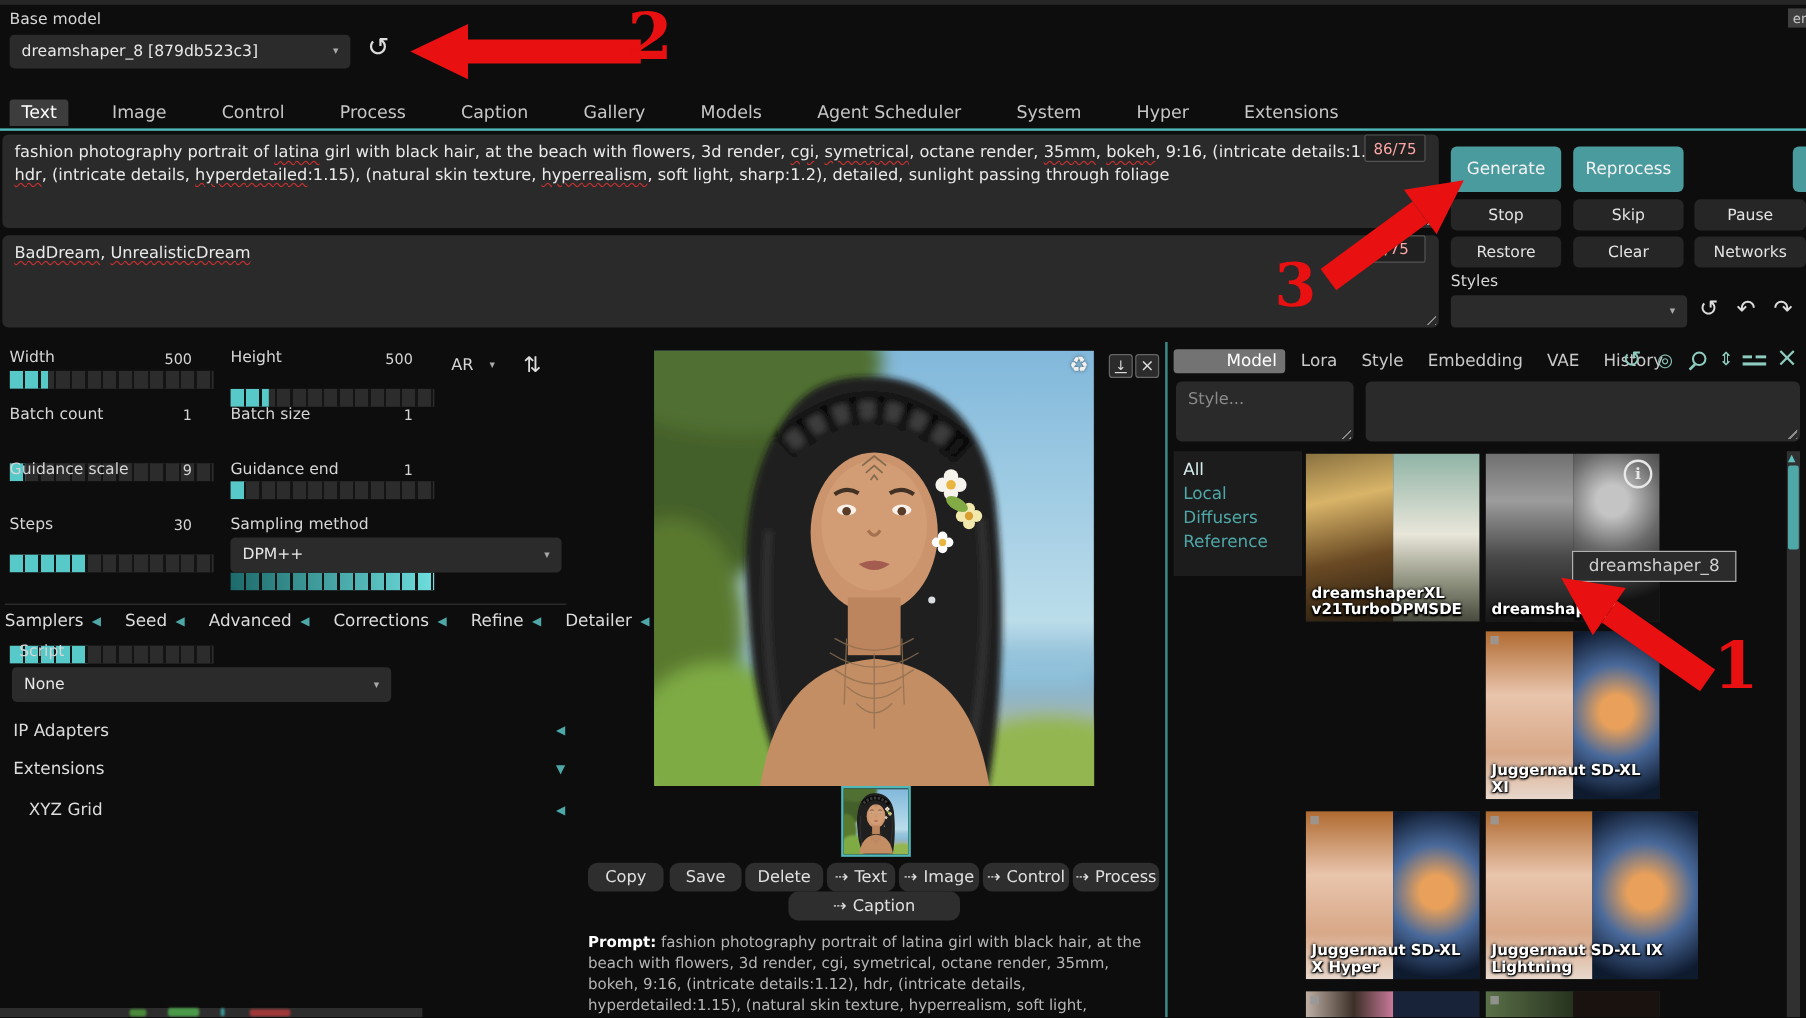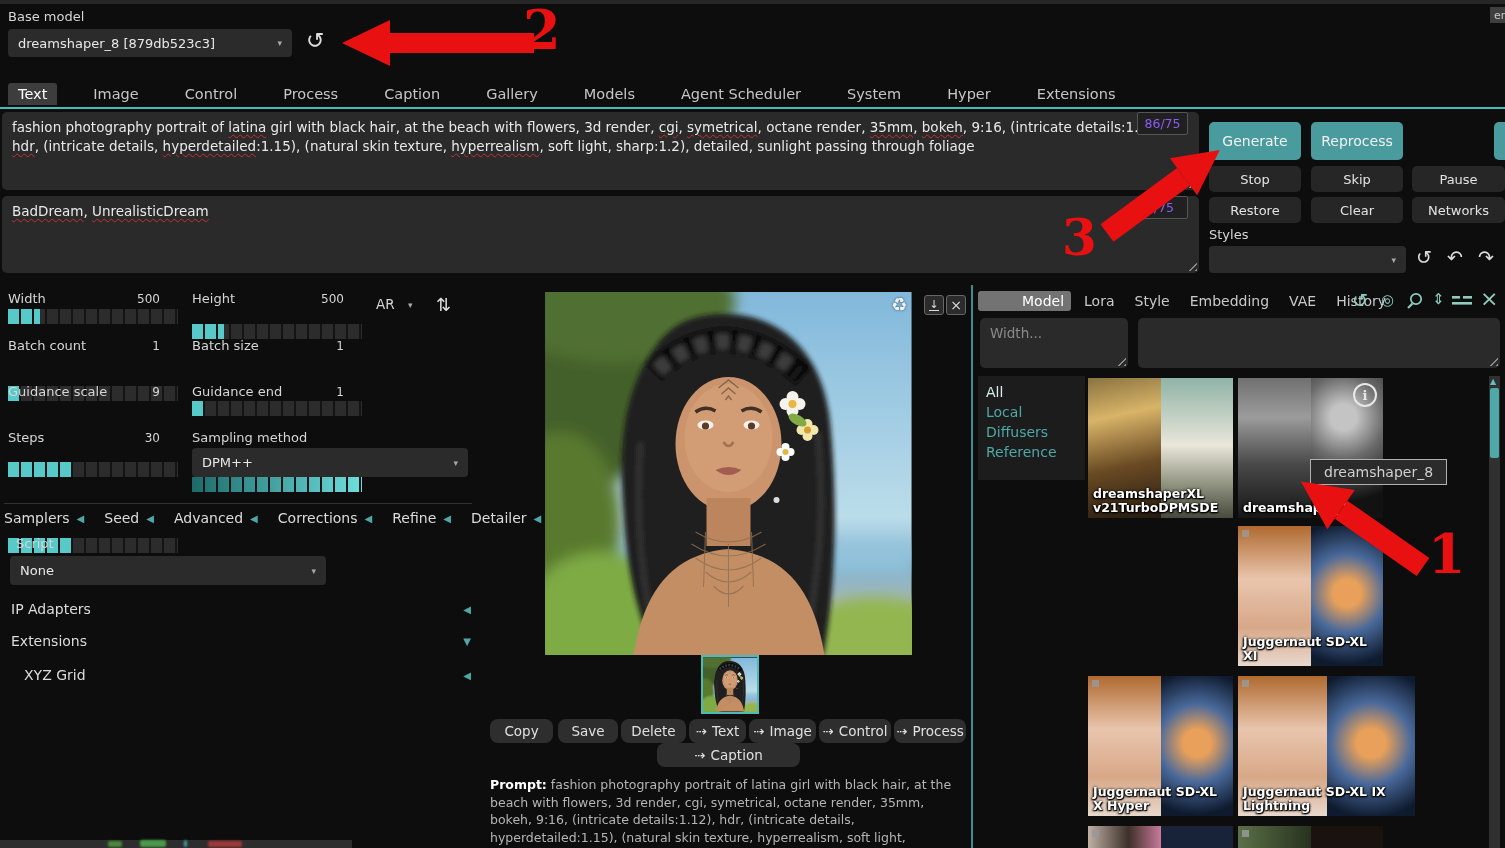--- a/index.html
+++ b/index.html
@@ -9,21 +9,21 @@
   .lbl{font-size:13px;color:#d6d6d6;}
   .val{font-size:12px;color:#d6d6d6;text-align:right;}
   .dd{background:#2b2b2b;border-radius:4px;color:#e8e8e8;font-size:13px;
       display:flex;align-items:center;justify-content:space-between;padding:0 10px;box-sizing:border-box;}
   .caret{color:#a8a8a8;font-size:9px;}
   .tab{font-size:14.5px;color:#c6c6c6;padding:3px 10px;border-radius:3px 3px 0 0;cursor:pointer;}
   .tab.active{background:#3d3d3d;color:#fff;}
   .txtbox{background:#2a2a2a;border-radius:5px;box-sizing:border-box;}
   .txt{padding:6px 10px;font-size:13.5px;line-height:1.4;color:#e9e9e9;}
   .sq{text-decoration:underline wavy #c43030 1px;text-underline-offset:2px;}
-  .badge{background:#202020;border:1px solid #555;border-radius:2px;color:#8b5cf6;
+  .badge{background:#202020;border:1px solid #555;border-radius:2px;color:#fca5a5;
          font-size:12.5px;display:flex;align-items:center;justify-content:center;}
   .btn-teal{background:#4a9b9e;border-radius:5px;color:#f2f2f2;font-size:14px;
             display:flex;align-items:center;justify-content:center;cursor:pointer;}
   .btn-dark{background:#262626;border-radius:5px;color:#e3e3e3;font-size:13px;
             display:flex;align-items:center;justify-content:center;cursor:pointer;}
   .track{height:15px;background:#2c2c2c;position:relative;overflow:hidden;}
   .track:after{content:"";position:absolute;inset:0;
      background:repeating-linear-gradient(90deg,transparent 0 11px,#141414 11px 13px);}
   .fill{height:100%;background:#58c9c9;}
   .fill.grad{background:linear-gradient(90deg,#1d6a6a,#6fdede);}
@@ -370,21 +370,21 @@
   </svg>
   <div class="abs nicon" style="left:1432px;top:292px;font-size:15px;">⇕</div>
   <svg class="abs" style="left:1452px;top:296px;" width="20" height="10">
     <rect x="0" y="0" width="8" height="2.6" fill="#8fccc0"></rect>
       <rect x="11" y="0" width="9" height="2.6" fill="#8fccc0"></rect>
     <rect x="0" y="6" width="20" height="2.6" fill="#8fccc0"></rect>
   </svg>
   <div class="abs nicon" style="left:1480px;top:288px;font-size:22px;">×</div>
 
   <div class="abs txtbox" style="left:980px;top:318px;width:148px;height:50px;">
-    <div class="txt" style="color:#8a8a8a;">Width...</div>
+    <div class="txt" style="color:#8a8a8a;">Style...</div>
     <span class="rz"></span>
   </div>
   <div class="abs txtbox" style="left:1138px;top:318px;width:362px;height:50px;">
     <span class="rz"></span>
   </div>
 
   <div class="abs" style="left:978px;top:376px;width:107px;height:104px;background:#1c1c1c;border-radius:0;padding-top:6px;box-sizing:border-box;">
     <div class="cat first">All</div>
     <div class="cat">Local</div>
     <div class="cat">Diffusers</div>

